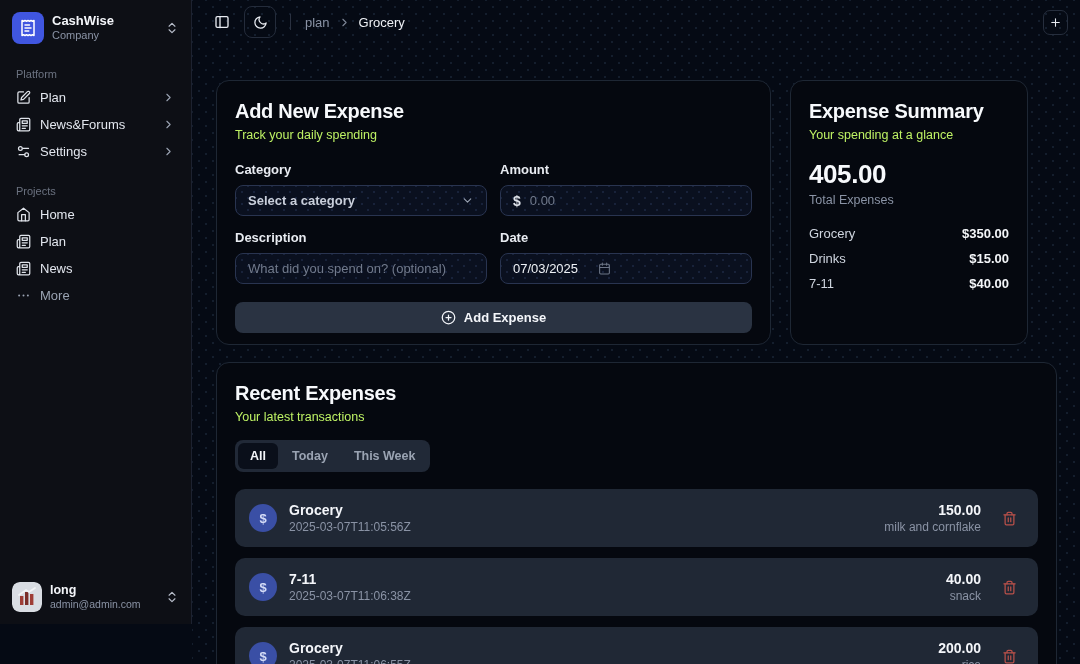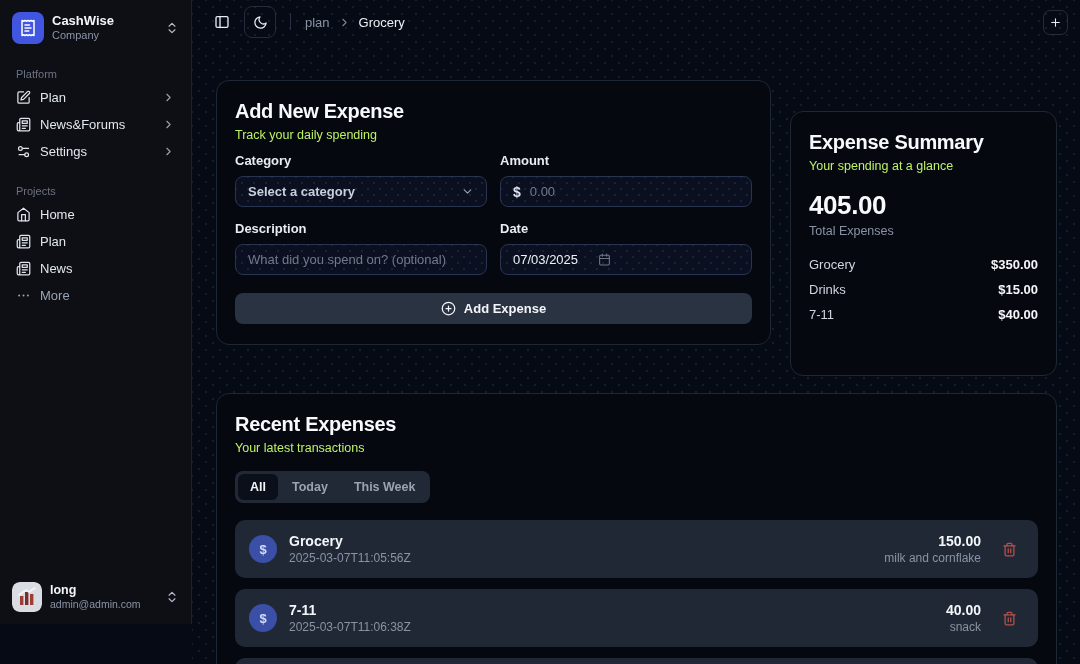--- a/index.html
+++ b/index.html
@@ -53,21 +53,21 @@
     color:#e8ebf1; display:flex; align-items:center; justify-content:center; cursor:pointer; }
 
   .content { padding:36px 23px 0 24px; }
   .row1 { display:flex; gap:19px; }
   .card { background:#05080f; border:1px solid #1e2734; border-radius:13px; padding:19px 18px; }
   .card-title { font-size:20px; font-weight:700; color:#f7f9fc; letter-spacing:-0.3px; }
   .card-sub { font-size:12.5px; color:#bef264; margin-top:5px; }
 
   
   .add-card { width:555px; height:265px; }
-  .form-grid { display:grid; grid-template-columns:1fr 1fr; column-gap:13px; row-gap:14px; margin-top:11px; }
+  .form-grid { display:grid; grid-template-columns:1fr 1fr; column-gap:13px; row-gap:14px; margin-top:20px; }
   .field label { display:block; font-size:13px; font-weight:600; color:#e8ebf1; margin-bottom:8px; }
   .control { height:31px; width:100%; border:1px solid #293450; border-radius:8px;
     background-color:#0a101f;
     background-image:radial-gradient(#18223a 1px, transparent 1.2px),
                      radial-gradient(#18223a 1px, transparent 1.2px);
     background-size:12px 12px; background-position:0 0,6px 6px;
     display:flex; align-items:center; padding:0 12px; font-size:13px; color:#eef1f5; }
   .select-ctl { justify-content:space-between; cursor:pointer; }
   .select-ctl .ph { color:#c9cfdb; font-weight:600; font-size:13px; }
   .select-ctl .chev { color:#9aa3b2; display:flex; }
@@ -76,21 +76,21 @@
   .control input::placeholder { color:#717a8c; }
   .dollar-prefix { color:#dfe3ea; font-size:14px; font-weight:600; margin-right:9px; }
   .date-ctl { gap:20px; cursor:pointer; }
   .date-ctl .cal { color:#6d7687; display:flex; }
   .submit-btn { margin-top:18px; width:100%; height:31px; border:none; border-radius:8px; background:#2a3342;
     color:#f4f6fa; font-size:13px; font-weight:600; display:flex; align-items:center; justify-content:center;
     gap:8px; cursor:pointer; font-family:inherit; }
   .submit-btn .bicon { display:flex; }
 
   
-  .summary-card { width:267px; height:265px;margin-top:31px; }
+  .summary-card { width:238px; height:265px; }
   .total-amount { font-size:26px; font-weight:700; color:#f7f9fc; margin-top:17px; letter-spacing:-0.4px; }
   .total-label { font-size:12.5px; color:#8a93a5; margin-top:3px; }
   .sum-rows { margin-top:14px; display:flex; flex-direction:column; }
   .sum-row { display:flex; justify-content:space-between; align-items:center; padding:5px 0; }
   .sum-label { font-size:13px; color:#cfd5df; }
   .sum-value { font-size:13px; font-weight:600; color:#f4f6f9; }
 
   
   .recent-card { width:841px; height:330px; margin-top:17px; }
   .tabs { display:inline-flex; margin-top:16px; background:#212937; border-radius:8px; padding:3px; gap:2px; }

